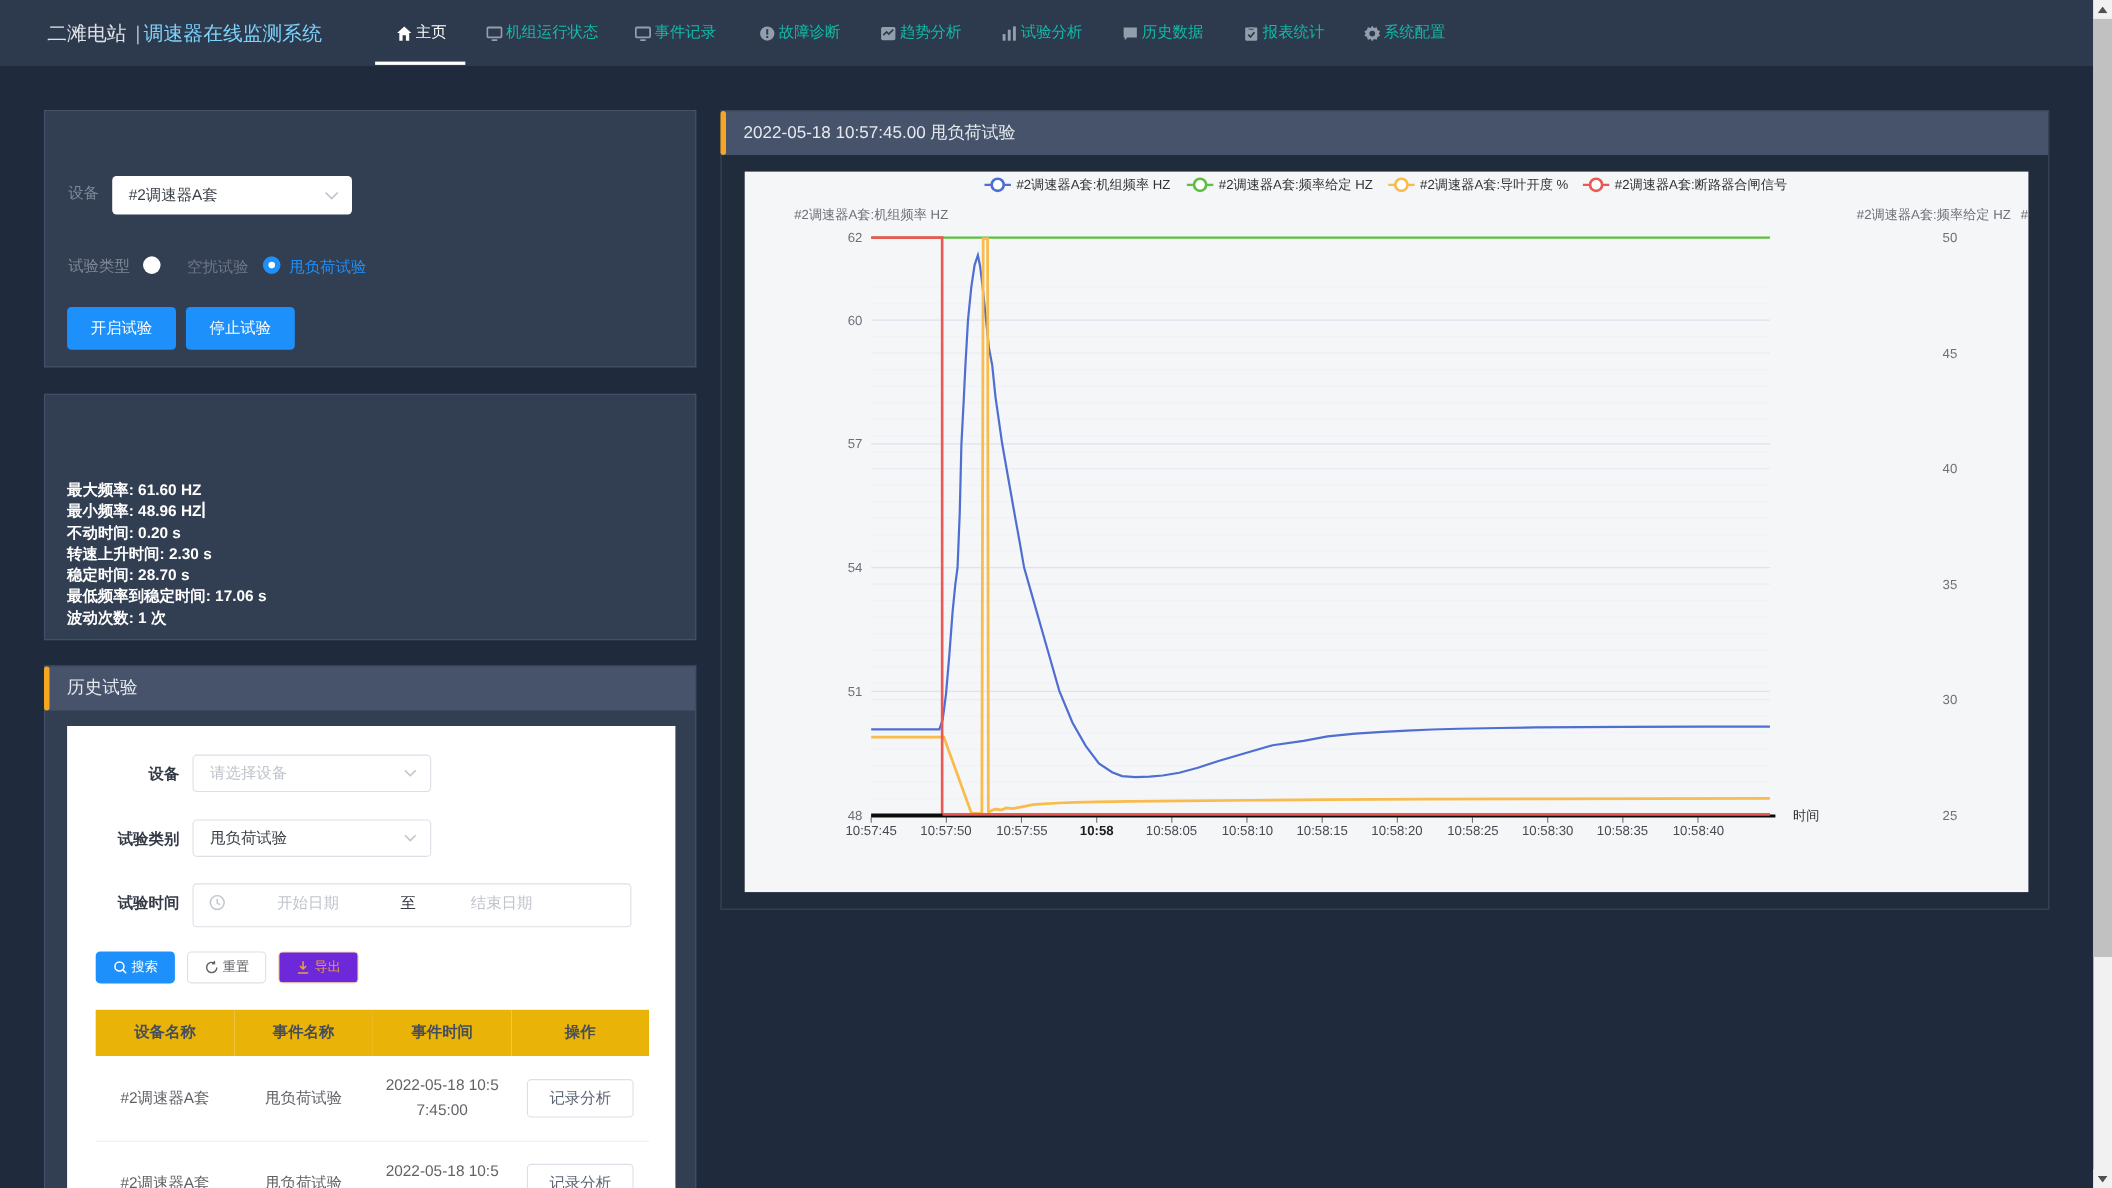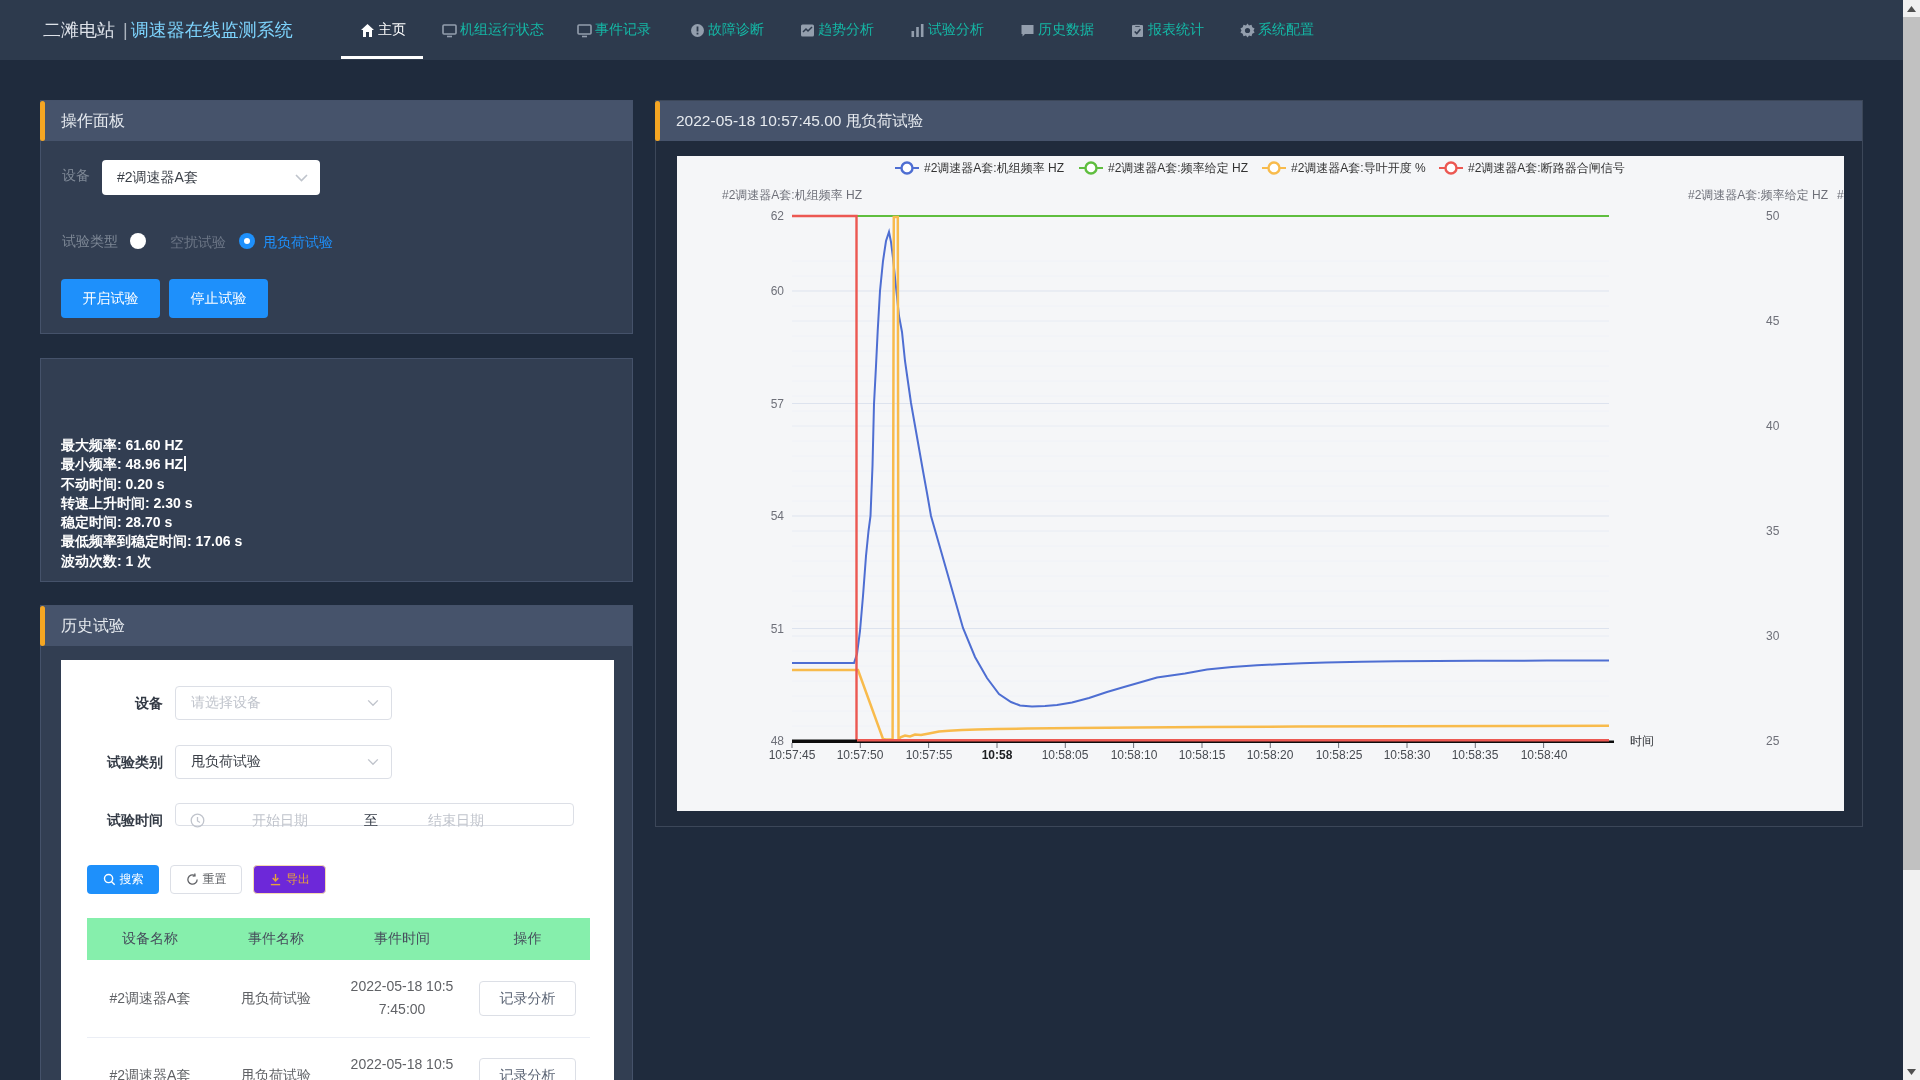--- a/index.html
+++ b/index.html
@@ -25,21 +25,21 @@
 .sel .tx { position:absolute; left:15px; top:50%; transform:translateY(-50%); font-size:14px; color:#3a3f47; }
 .sel .ar { position:absolute; right:12px; top:50%; transform:translateY(-50%); }
 .btn-blue { position:absolute; background:#1e90fb; color:#fff; font-size:14px; border-radius:4px; display:flex; align-items:center; justify-content:center; }
 
 #card { position:absolute; left:20px; top:54px; width:553px; height:600px; background:#fff; }
 .flabel { position:absolute; font-size:14px; font-weight:bold; color:#333a45; text-align:right; width:80px; }
 .inp { position:absolute; background:#fff; border:1px solid #dcdfe6; border-radius:4px; }
 .ph { color:#c0c4cc; font-size:14px; }
 .sbtn { position:absolute; height:29px; border-radius:4px; font-size:12px; display:flex; align-items:center; justify-content:center; }
 table.htbl { position:absolute; left:26px; top:258px; width:503px; border-collapse:collapse; font-size:14px; color:#606266; }
-table.htbl th { background:#86efac; font-weight:normal; color:#464e5c; height:42px; font-size:14px; }
+table.htbl th { background:#eab308; font-weight:bold; color:#464e5c; height:42px; font-size:14px; }
 table.htbl td { height:77px; text-align:center; border-bottom:1px solid #ebeef5; line-height:23px; }
 
 #sbar { position:absolute; right:0; top:0; width:17px; height:1080px; background:#f1f1f1; }
 #sthumb { position:absolute; left:0; top:17px; width:17px; height:853px; background:#c1c1c1; }
 .sarrow { position:absolute; left:0; width:17px; height:17px; background:#f1f1f1; display:flex; align-items:center; justify-content:center; }
 </style>
 </head>
 <body>
 <div id="nav">
   <div id="logo">二滩电站 <span class="sep">|</span><span class="sub">调速器在线监测系统</span></div>
@@ -80,21 +80,20 @@
         </svg>报表统计</div>
     <div class="mi" style="left:1240px;"><svg width="15" height="15" viewBox="0 0 15 15">
           <path d="M7.5 0.5 L9 2.5 L11.5 1.8 L12.3 4.3 L14.6 5.5 L13.5 7.5 L14.6 9.5 L12.3 10.7 L11.5 13.2 L9 12.5 L7.5 14.5 L6 12.5 L3.5 13.2 L2.7 10.7 L0.4 9.5 L1.5 7.5 L0.4 5.5 L2.7 4.3 L3.5 1.8 L6 2.5 Z" fill="#939ead"></path>
           <circle cx="7.5" cy="7.5" r="2.6" fill="#2d3a4d"></circle>
         </svg>系统配置</div>
     <div id="uline"></div>
   </div>
 </div>
 
 <div class="panel" style="left:40px; top:100px; width:593px; height:234px;">
-  <div class="phead"><div class="pbar"></div>操作面板</div>
   <div class="lbl abs" style="left:21px; top:66px;">设备</div>
   <div class="sel" style="left:61px; top:59px; width:218px; height:35px;">
     <span class="tx">#2调速器A套</span>
     <svg class="ar" width="13" height="8" viewBox="0 0 13 8">
         <path d="M1 1 L6.5 6.5 L12 1" stroke="#bfc4cc" stroke-width="1.6" fill="none"></path>
       </svg>
   </div>
   <div class="lbl abs" style="left:21px; top:132px;">试验类型</div>
   <div class="abs" style="left:89px; top:132px; width:16px; height:16px; border-radius:50%; background:#fff;"></div>
   <div class="abs" style="left:113px; top:133px; font-size:14px; color:#6c7686;margin-left:16px;">空扰试验</div>
@@ -132,21 +131,21 @@
 
     <div class="flabel" style="left:22px; top:94px;">试验类别</div>
     <div class="sel inp" style="left:114px; top:85px; width:217px; height:34px;">
       <span class="tx">甩负荷试验</span>
       <svg class="ar" width="12" height="7" viewBox="0 0 13 8">
           <path d="M1 1 L6.5 6.5 L12 1" stroke="#c0c4cc" stroke-width="1.6" fill="none"></path>
         </svg>
     </div>
 
     <div class="flabel" style="left:22px; top:152px;">试验时间</div>
-    <div class="inp" style="left:114px; top:143px; width:399px; height:23px;">
+    <div class="inp" style="left:114px; top:143px; width:399px; height:40px;">
       <svg style="position:absolute; left:14px; top:9px;" width="15" height="15" viewBox="0 0 15 15">
           <circle cx="7.5" cy="7.5" r="6.3" fill="none" stroke="#c0c4cc" stroke-width="1.3"></circle>
           <path d="M7.5 4 V8 L10 9.5" stroke="#c0c4cc" stroke-width="1.3" fill="none"></path>
         </svg>
       <span class="ph" style="position:absolute; left:76px; top:8px;">开始日期</span>
       <span style="position:absolute; left:188px; top:8px; font-size:14px; color:#333a45;">至</span>
       <span class="ph" style="position:absolute; left:252px; top:8px;">结束日期</span>
     </div>
 
     <div class="sbtn" style="left:26px; top:205px; width:72px; background:#1e90fb; color:#fff;">

